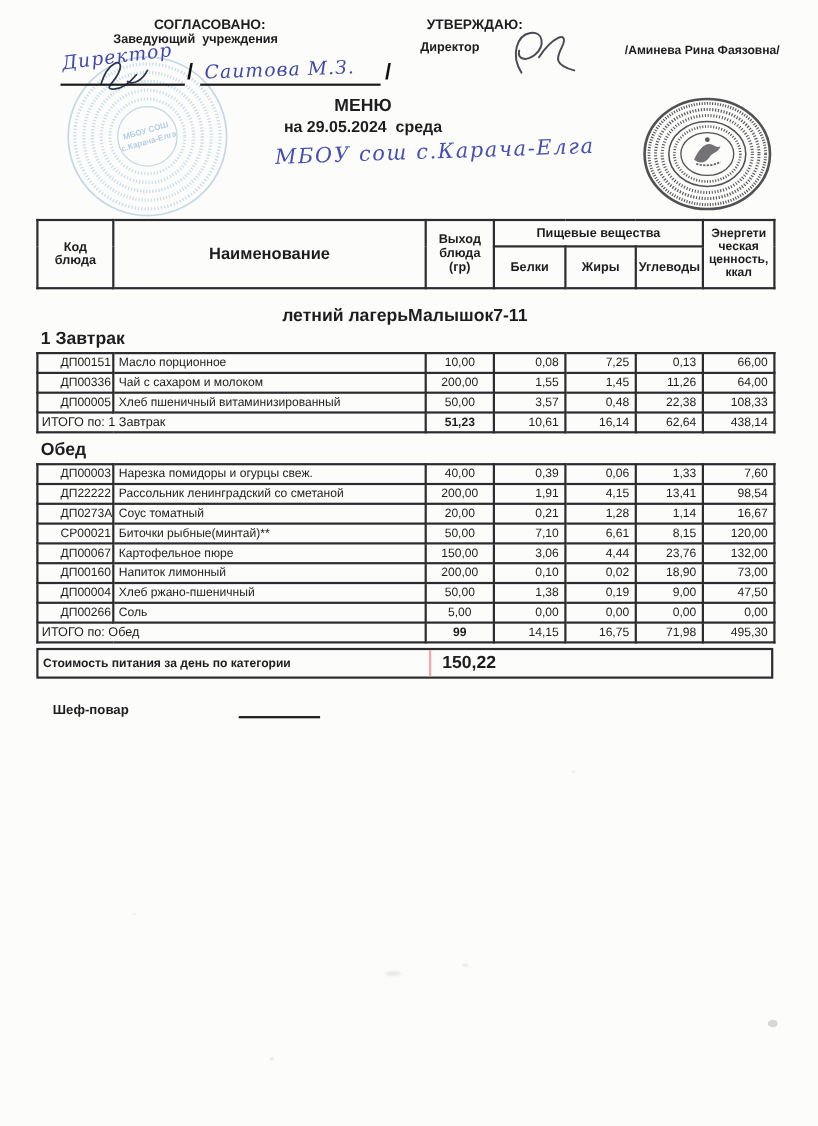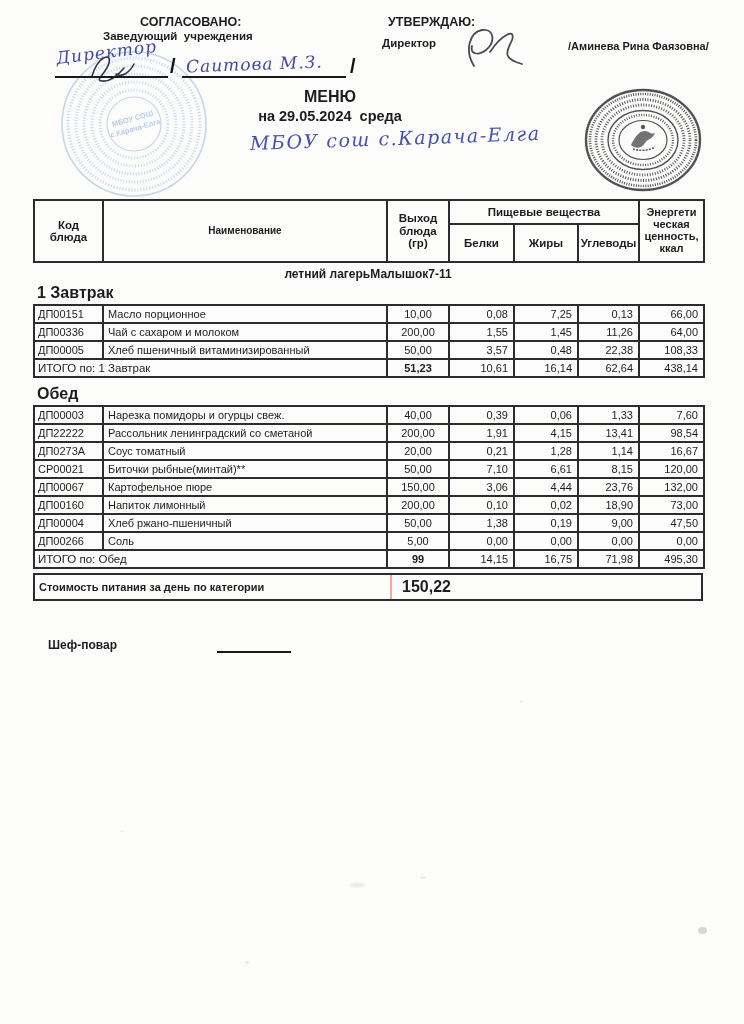--- a/index.html
+++ b/index.html
@@ -34,25 +34,25 @@
   .menu-title{font-size:16px;font-weight:bold;}
   .menu-date{font-size:14.5px;font-weight:bold;margin-top:2px;}
 
   
   .table-area{left:33px;top:199px;width:672px;}
   table{border-collapse:collapse;table-layout:fixed;width:670px;}
   th,td{border:2px solid #2c2c30;overflow:hidden;}
   th{font-size:11.5px;line-height:1.08;padding:1px 1px;white-space:pre-line;vertical-align:middle;}
   th.small{font-size:11px;}
   td{height:16px;font-size:11px;padding:0 4px;vertical-align:middle;}
-  .c-code{text-align:left;padding-left:3px;}
+  .c-code{text-align:left;padding-left:20px;}
   .c-name{text-align:left;}
   .c-out{text-align:center;}
   .c-n{text-align:right;padding-right:5px;}
-  .group-label{text-align:center;font-size:12px;font-weight:bold;margin:4px 0 2px 0;width:670px;}
+  .group-label{text-align:center;font-size:16px;font-weight:bold;margin:16px 0 2px 0;width:670px;}
   .section-label{font-size:16px;font-weight:bold;margin:3px 0 2px 4px;}
   .lunch-gap{margin-top:7px;}
   .total-label{font-weight:normal;font-size:11.5px;text-align:left;padding-left:3px;}
   .total-out{font-weight:bold;}
 
   .cost-row{display:flex;width:666px;border:2px solid #2c2c30;margin-top:4px;height:24px;align-items:center;}
   .cost-label{width:351px;font-weight:bold;font-size:11px;padding-left:4px;border-right:2px solid #fca5a5;
               height:100%;display:flex;align-items:center;}
   .cost-value{font-weight:bold;font-size:16px;padding-left:10px;}
 
@@ -138,21 +138,21 @@
           <col style="width:62px">
         <col style="width:65px">
           <col style="width:64px">
           <col style="width:61px">
           <col style="width:65px">
         </colgroup>
       <tbody>
           <tr>
         <th rowspan="2">Код
 блюда</th>
-        <th rowspan="2" style="font-size:10px">Наименование</th>
+        <th rowspan="2" style="font-size:15px">Наименование</th>
         <th rowspan="2">Выход
 блюда
 (гр)</th>
         <th colspan="3" style="height:20px">Пищевые вещества</th>
         <th rowspan="2" class="small">Энергети
 ческая
 ценность,
 ккал</th>
       </tr>
       <tr>

